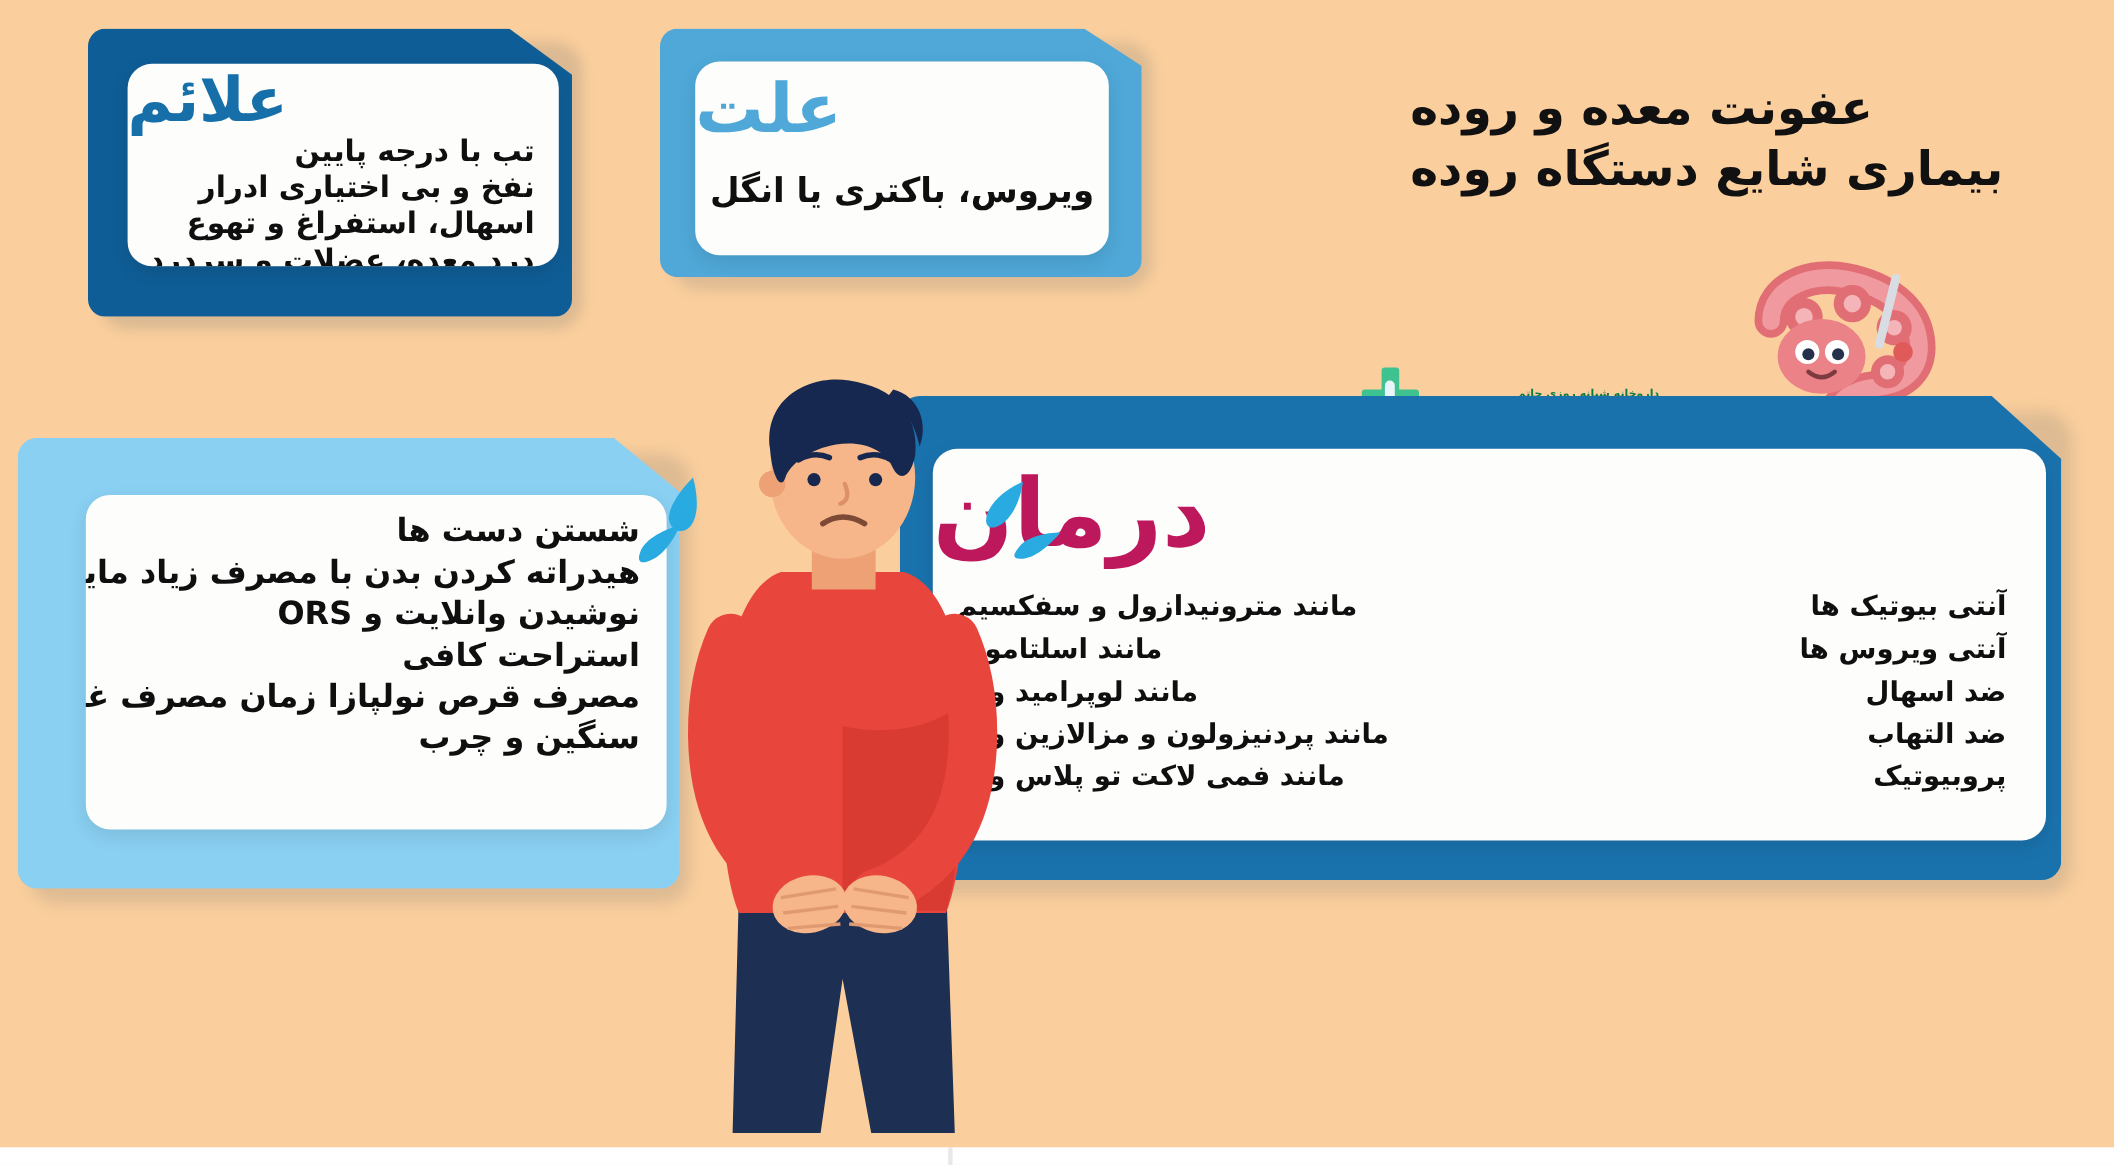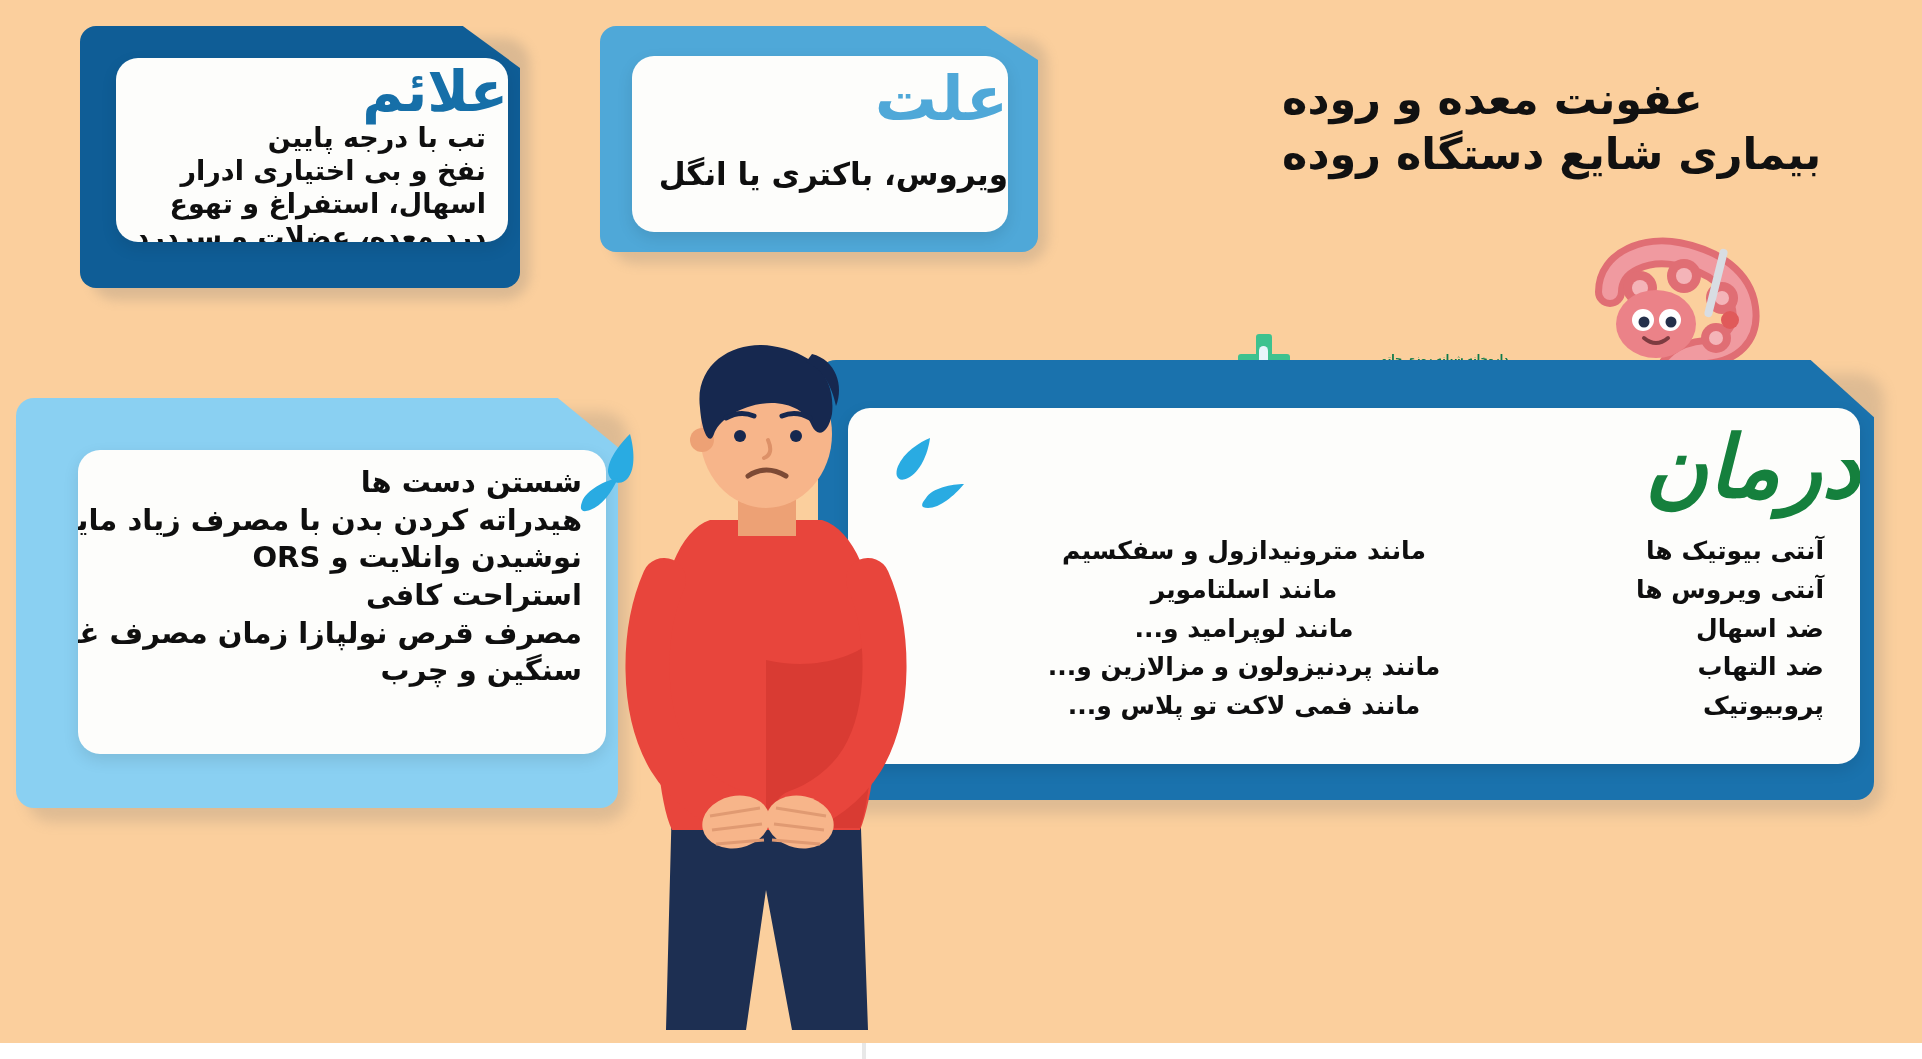--- a/index.html
+++ b/index.html
@@ -49,21 +49,21 @@
     border-radius: 18px;
   }
   .card .sheet {
     position: absolute;
     background: #fdfdfb;
     border-radius: 22px;
     box-shadow: 0 6px 16px rgba(0,0,0,0.10);
     overflow: hidden;
   }
   .card-title {
-    text-align: right;
+    text-align: left;
     font-weight: bold;
     line-height: 1.0;
     letter-spacing: -1px;
   }
   .card-body {
     text-align: right;
     color: #0f0f0f;
     font-weight: bold;
     line-height: 1.22;
   }
@@ -111,21 +111,21 @@
   #card-cause .sheet {
     left: 32px; top: 30px; right: 30px; bottom: 20px;
   }
   #card-cause .card-title {
     color: #4fa8d8;
     font-size: 62px;
     margin-top: 12px;
   }
   #card-cause .card-body {
     font-size: 31px;
-    text-align: right;
+    text-align: center;
     padding-top: 26px;
   }
 
   
   #card-prevention { left: 16px; top: 398px; width: 602px; height: 410px; }
   #card-prevention .shadow-plate {
     background: #6d6d6d;
     opacity: 0.20;
     transform: translate(10px, 14px);
     filter: blur(7px);
@@ -159,25 +159,24 @@
   }
   #card-treatment .folder {
     background: #1a72ad;
     border-radius: 18px;
     clip-path: polygon(0 0, 94% 0, 100% 13%, 100% 100%, 0 100%);
   }
   #card-treatment .sheet {
     left: 30px; top: 48px; right: 14px; bottom: 36px;
   }
   #card-treatment .card-title {
-    color: #15803d;
+    color: #be185d;
     font-size: 86px;
     margin-top: 16px;
     letter-spacing: -2px;
-    font-style: italic;
   }
   .tx-rows {
     margin-top: 22px;
     padding: 0 36px 0 22px;
   }
   .tx-row {
     display: flex;
     flex-direction: row;
     align-items: baseline;
     justify-content: flex-start;
@@ -186,21 +185,21 @@
     color: #0f0f0f;
     line-height: 1.55;
   }
   .tx-row .label {
     width: 180px;
     text-align: right;
     white-space: nowrap;
   }
   .tx-row .detail {
     flex: 1;
-    text-align: center;
+    text-align: left;
     padding-right: 26px;
     white-space: nowrap;
   }
 
   
   #headline {
     position: absolute;
     right: 20px;
     top: 72px;
     width: 620px;

